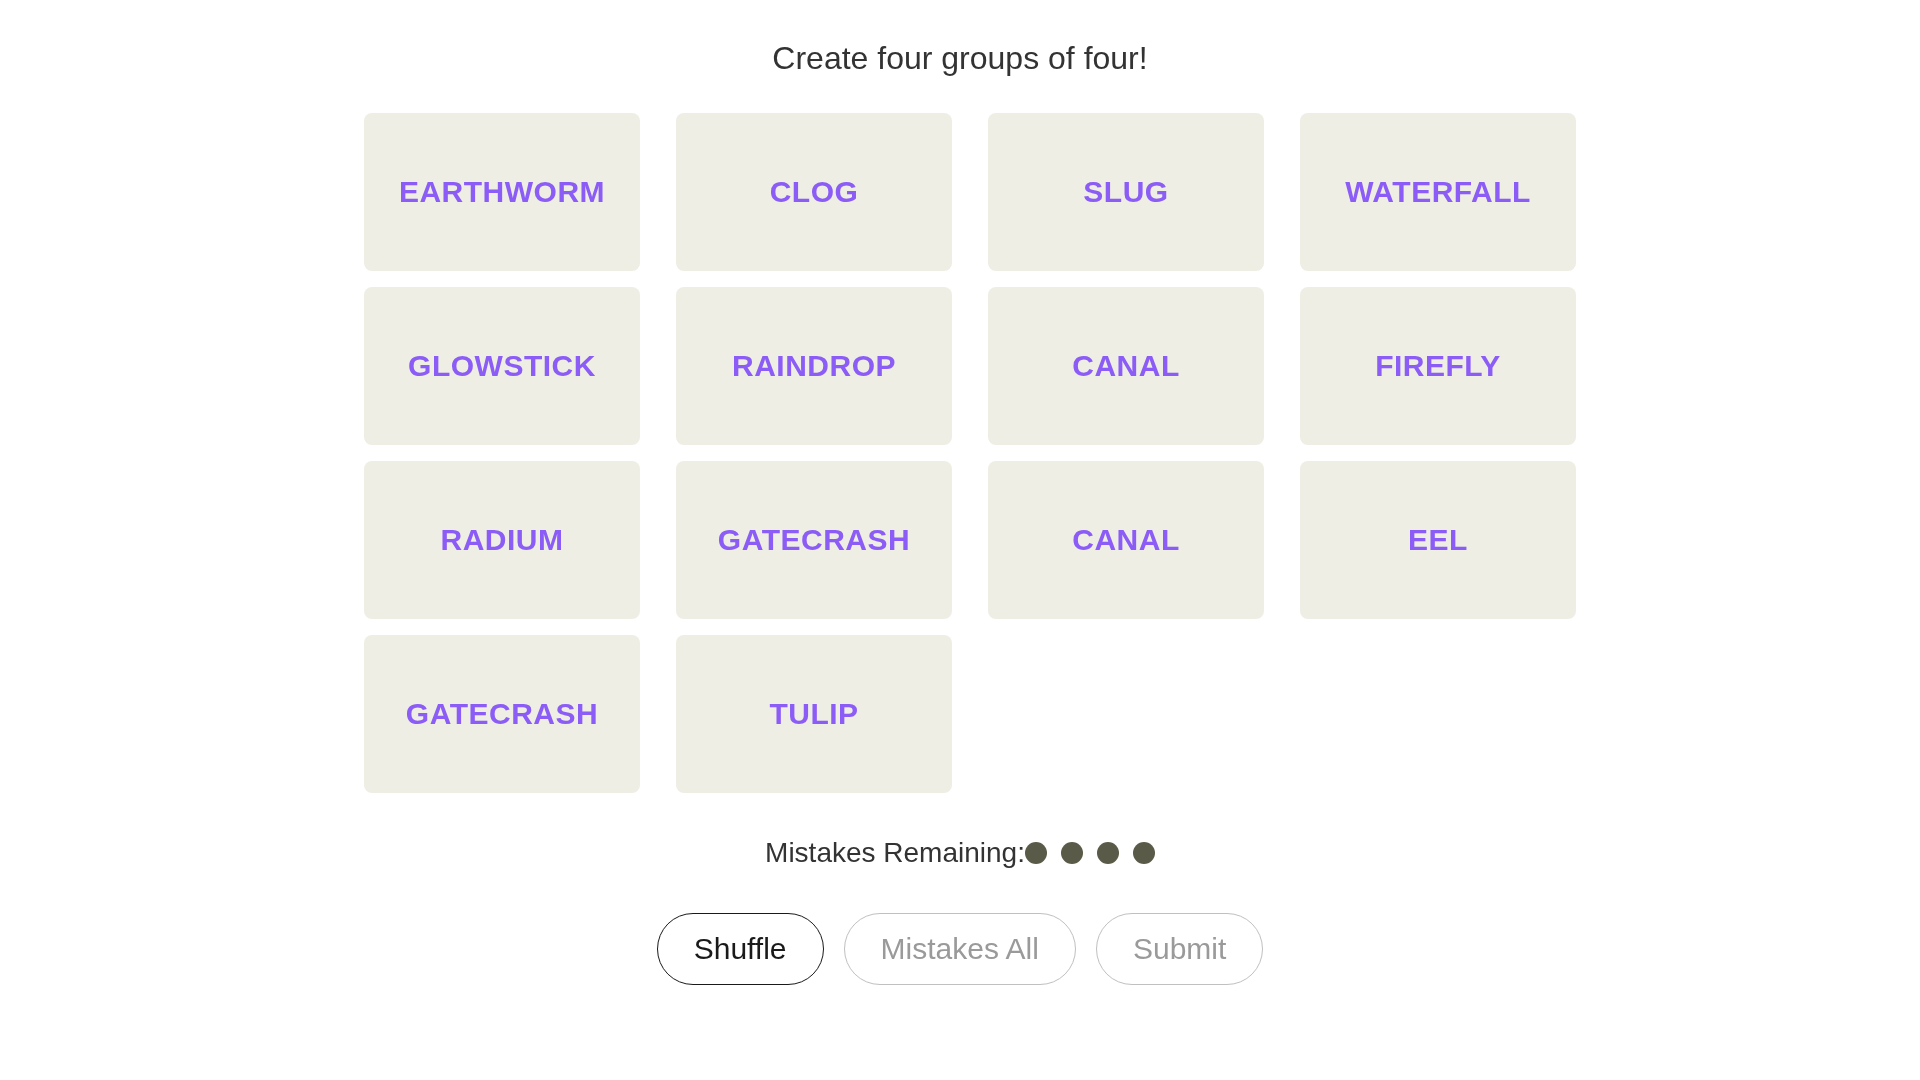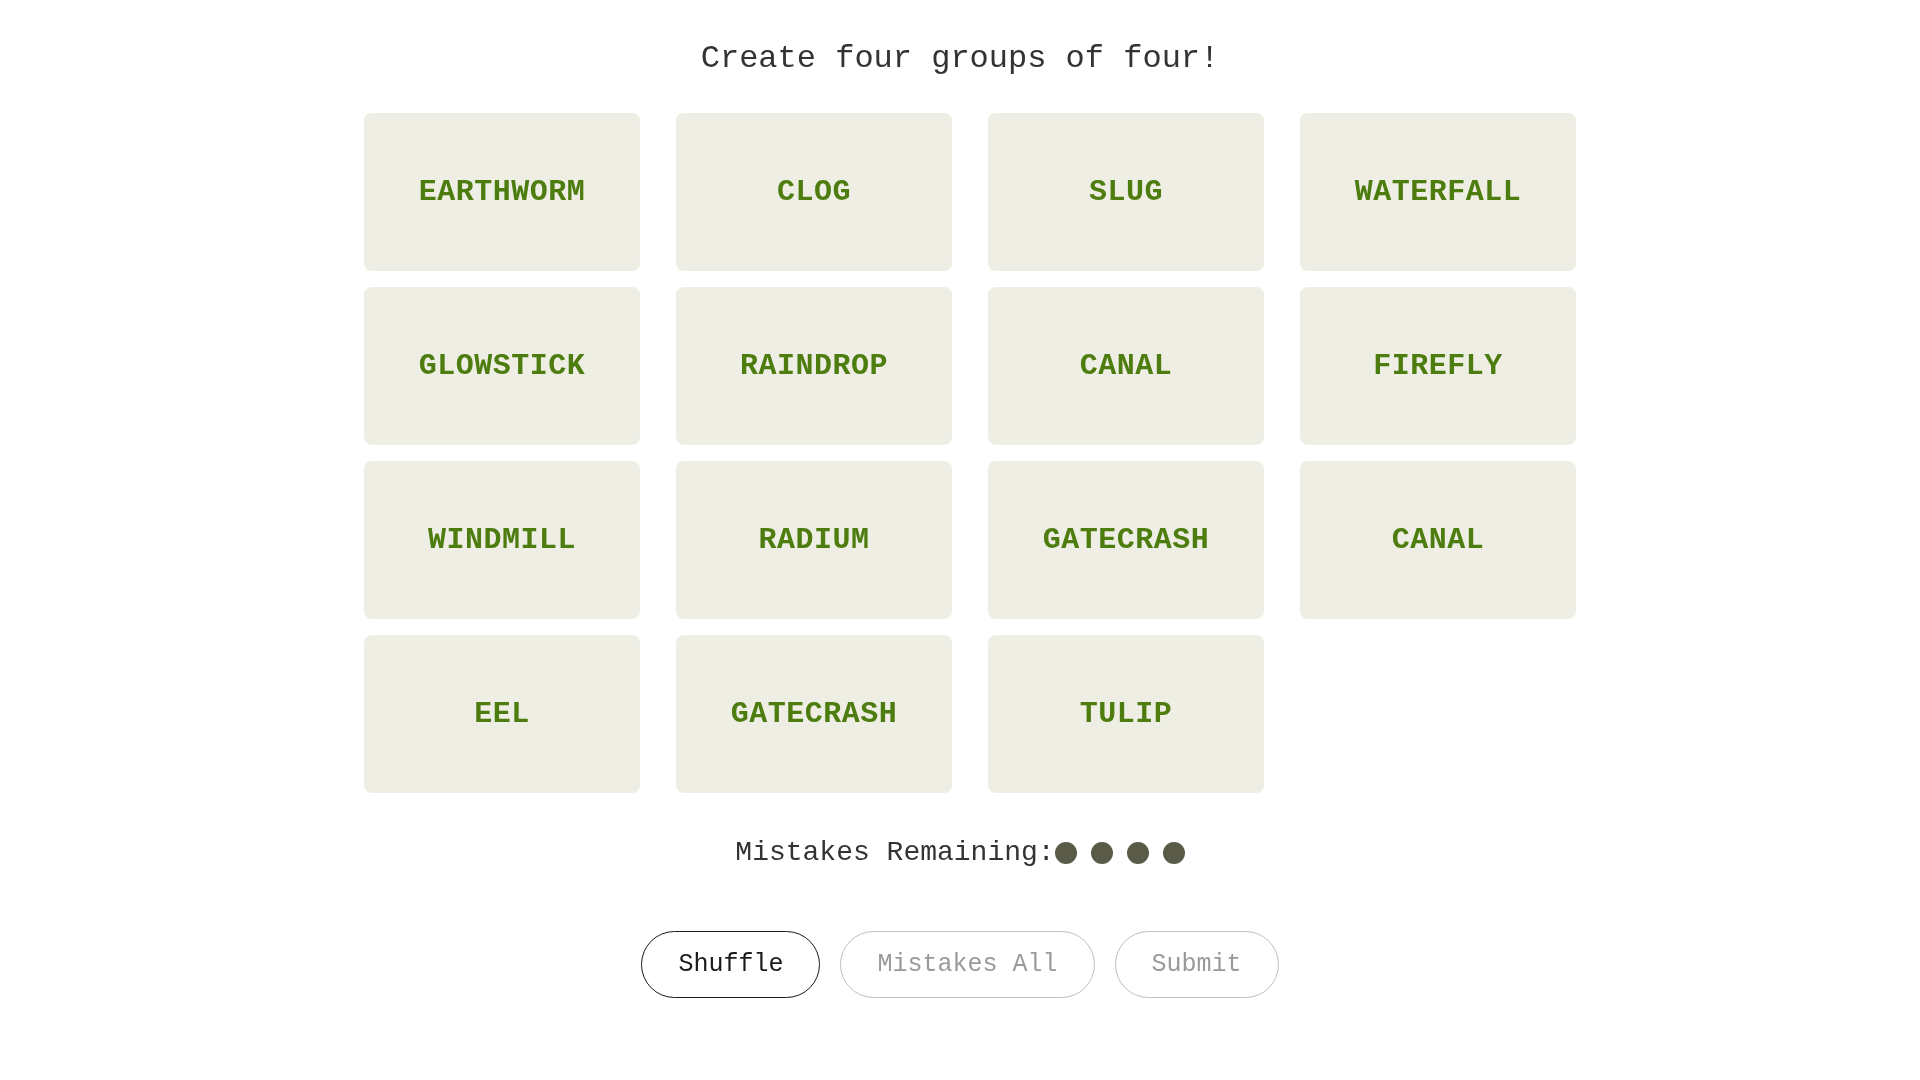--- a/index.html
+++ b/index.html
@@ -1,19 +1,18 @@
 <!DOCTYPE html>
 <html><head>
   <meta charset="utf-8">
   <style>
     * {
       margin: 0;
       padding: 0;
       box-sizing: border-box;
-      font-family: Liberation Mono, monospace;
     }
     body {
       font-family: -apple-system, BlinkMacSystemFont, 'Segoe UI', Helvetica, Arial, sans-serif;
       background: #ffffff;
       width: 1920px;
       height: 1080px;
       display: flex;
       flex-direction: column;
       align-items: center;
       padding-top: 40px;
@@ -32,21 +31,21 @@
       margin-bottom: 44px;
     }
     .tile {
       background: #efeee5;
       border-radius: 8px;
       display: flex;
       align-items: center;
       justify-content: center;
       font-weight: 700;
       font-size: 30px;
-      color: #4d7c0f;
+      color: #8b5cf6;
       cursor: pointer;
       user-select: none;
       letter-spacing: 0.5px;
       margin-left: 20px;
     }
     .mistakes-row {
       display: flex;
       align-items: center;
       margin-bottom: 44px;
     }
@@ -66,26 +65,25 @@
     }
     .buttons-row {
       display: flex;
       gap: 20px;
     }
     .pill-button {
       border: 1.5px solid #1a1a1a;
       background: #ffffff;
       border-radius: 999px;
       padding: 18px 36px;
-      font-size: 25px;
+      font-size: 30px;
       font-weight: 500;
       cursor: pointer;
       color: #1a1a1a;
       font-family: inherit;
-      margin-top: 19px;
     }
     .pill-button.disabled {
       border-color: #c0c0c0;
       color: #9a9a9a;
       cursor: default;
     }
   </style>
 </head>
 <body>
 
@@ -93,21 +91,20 @@
 
 <div class="grid">
   <div class="tile">EARTHWORM</div>
   <div class="tile">CLOG</div>
   <div class="tile">SLUG</div>
   <div class="tile">WATERFALL</div>
   <div class="tile">GLOWSTICK</div>
   <div class="tile">RAINDROP</div>
   <div class="tile">CANAL</div>
   <div class="tile">FIREFLY</div>
-  <div class="tile">WINDMILL</div>
   <div class="tile">RADIUM</div>
   <div class="tile">GATECRASH</div>
   <div class="tile">CANAL</div>
   <div class="tile">EEL</div>
   <div class="tile">GATECRASH</div>
   <div class="tile">TULIP</div>
 </div>
 
 <div class="mistakes-row">
   <span class="mistakes-label">Mistakes Remaining:</span>

